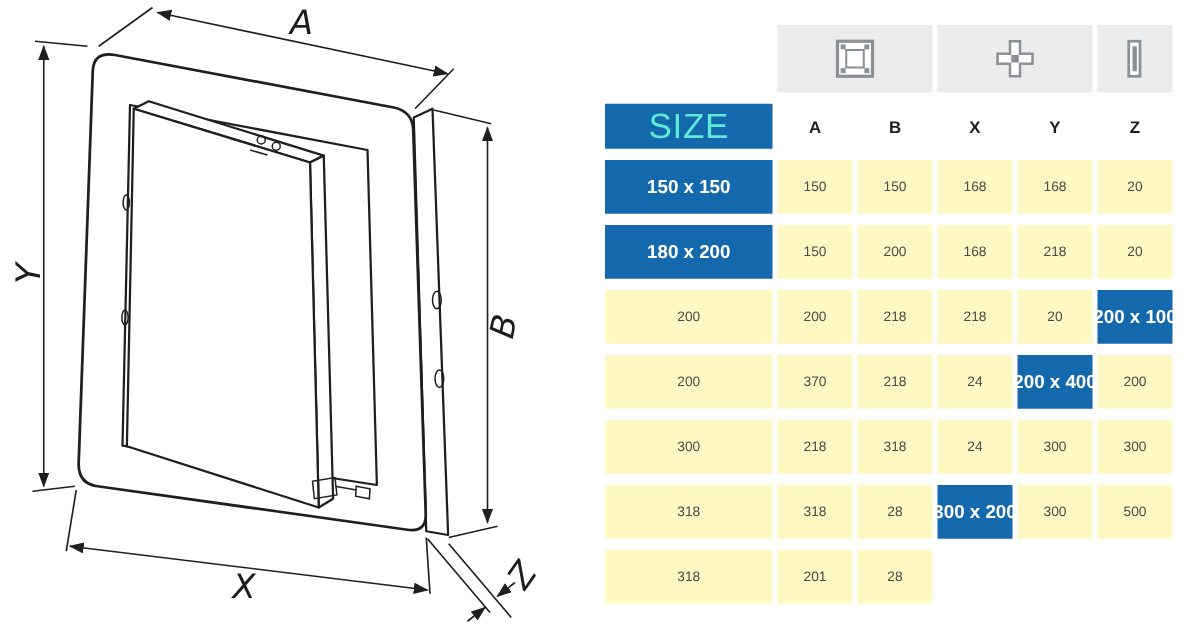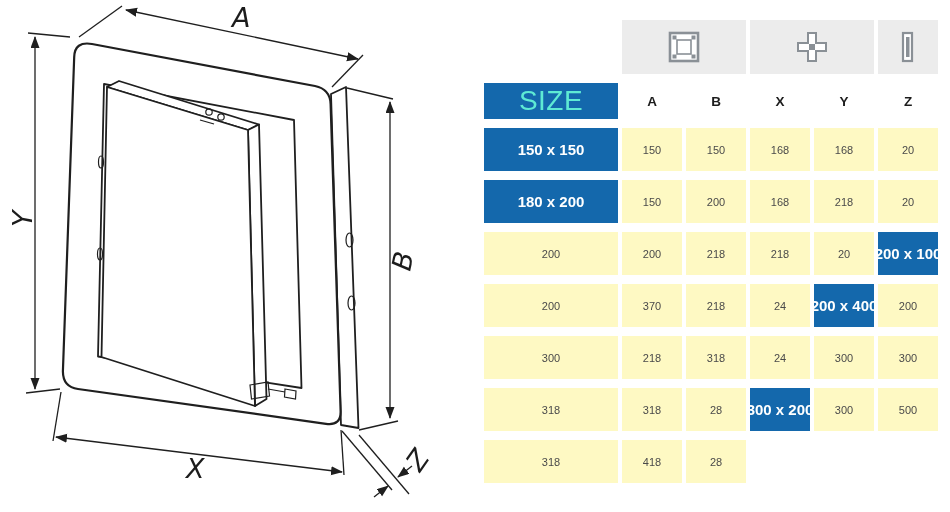--- a/index.html
+++ b/index.html
@@ -181,18 +181,18 @@
       <div class="c val">300</div>
       <div class="c val">300</div>
       <div class="c val">318</div>
       <div class="c val">318</div>
       <div class="c val">28</div>
 
       <div class="c size-cell">300 x 200</div>
       <div class="c val">300</div>
       <div class="c val">500</div>
       <div class="c val">318</div>
-      <div class="c val">418</div>
+      <div class="c val">201</div>
       <div class="c val">28</div>
 
     </div>
   </div>
 </div>
 
 </body></html>

